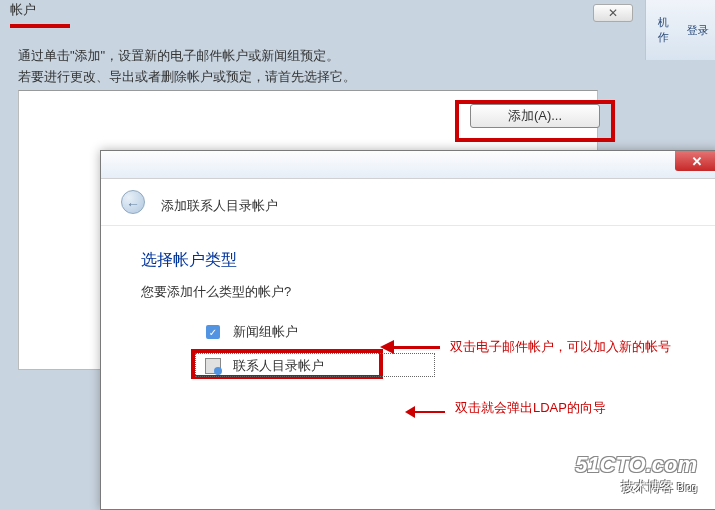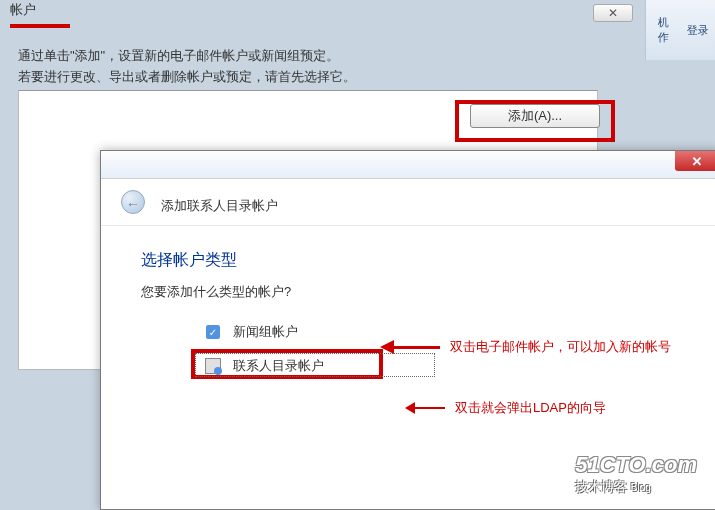--- a/index.html
+++ b/index.html
@@ -46,26 +46,26 @@
     .box-dir { position: absolute; left: -6px; top: -4px; width: 192px; height: 30px; border: 4px solid #c00; pointer-events: none; }
     
     .sel-dotted { position: absolute; left: -2px; top: 0; width: 240px; height: 24px; border: 1px dotted #666; pointer-events: none; }
     
     .arrow { display: inline-block; width: 60px; height: 10px; position: relative; margin: 0 10px; }
     .arrow::before { content:''; position:absolute; left:12px; top:4px; width:48px; height:3px; background:#c00; }
     .arrow::after { content:''; position:absolute; left:0; top:-2px; width:0; height:0; border-right:14px solid #c00; border-top:7px solid transparent; border-bottom:7px solid transparent; }
     
     .anno { font-size: 13px; color: #c00; }
     .anno-row1 { position: absolute; left: 370px; top: 338px; z-index: 20; display: flex; align-items: center; text-align: center; }
-    .anno-row2 { position: absolute; left: 405px; top: 399px; z-index: 20; display: flex; align-items: center; }
+    .anno-row2 { position: absolute; left: 405px; top: 399px; z-index: 20; display: flex; align-items: flex-end; }
     .arrow2 { display: inline-block; width: 40px; height: 10px; position: relative; margin-right: 10px; }
     .arrow2::before { content:''; position:absolute; left:10px; top:4px; width:30px; height:2px; background:#c00; }
     .arrow2::after { content:''; position:absolute; left:0; top:-1px; width:0; height:0; border-right:10px solid #c00; border-top:6px solid transparent; border-bottom:6px solid transparent; }
     
-    .watermark { position: absolute; right: 18px; bottom: 14px; text-align: left; z-index: 30; }
+    .watermark { position: absolute; right: 18px; bottom: 14px; text-align: right; z-index: 30; }
     .wm1 { font-size: 22px; font-weight: bold; font-style: italic; color: #fff; text-shadow: 1px 1px 0 #888, -1px -1px 0 #888, 1px -1px 0 #888, -1px 1px 0 #888; }
     .wm2 { font-size: 13px; color: #fff; text-shadow: 1px 1px 0 #555, -1px -1px 0 #555; }
     .wm2 .blog { font-size: 10px; }
     
     .ghost-btns { position: absolute; left: 464px; top: 152px; width: 130px; }
     .ghost { height: 12px; background: linear-gradient(#fefefe, #e8e8e8); border: 1px solid #bbb; border-radius: 3px; margin-top: 18px; }
   </style>
 </head>
 <body>
 

